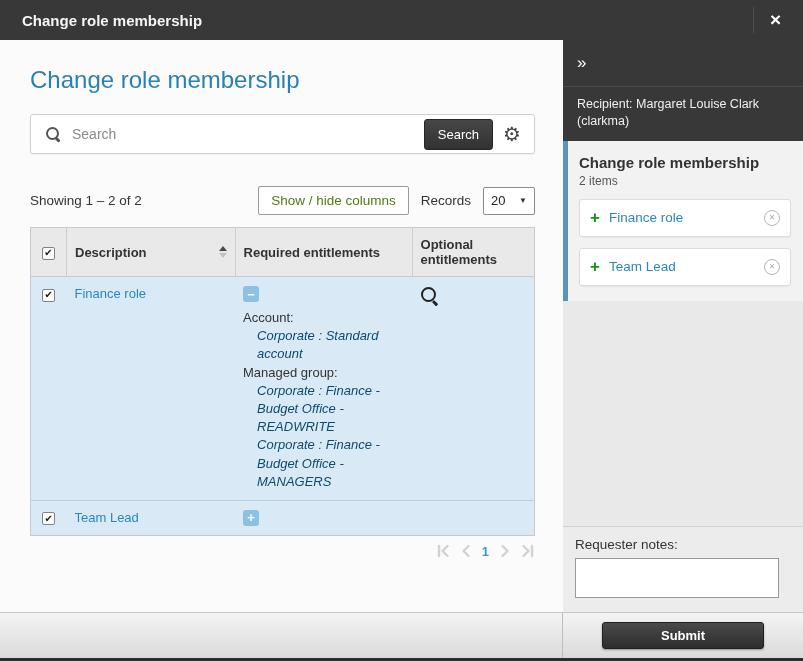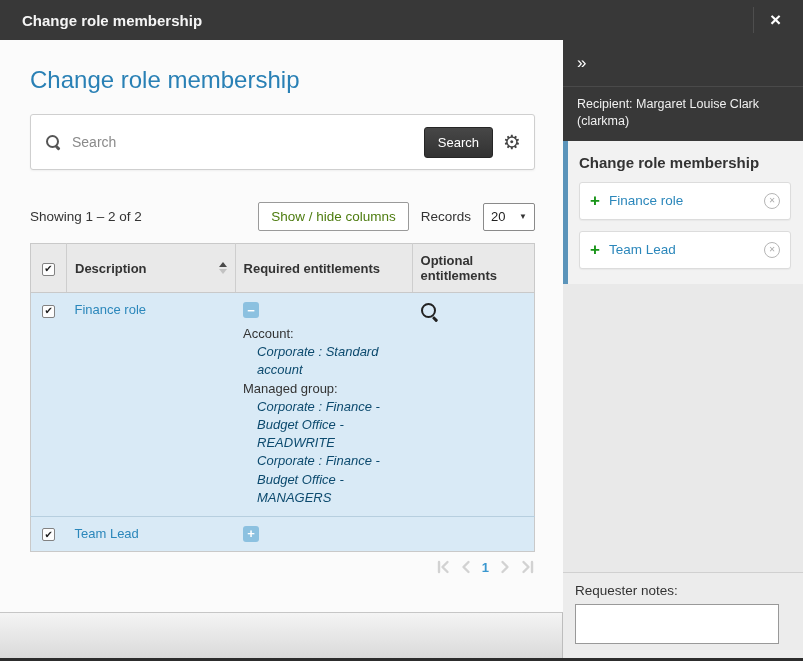--- a/index.html
+++ b/index.html
@@ -14,21 +14,21 @@
      border-left:1px solid #4e4e4e; color:#fff; font-size:19px; font-weight:700; cursor:pointer; margin-right:6px; }
 
   
   .content { flex:1; display:flex; overflow:hidden; }
   .main { width:563px; display:flex; flex-direction:column; background:#fbfbfb; }
   .main-body { flex:1; padding:20px 28px 0 30px; overflow:hidden; }
 
   .page-heading { color:#2980b5; font-size:24px; font-weight:400; margin-top:6px; }
 
   
-  .search-bar { margin-top:20px; height:56px; border:1px solid #cfcfcf; border-radius:3px; background:#fff;
+  .search-bar { margin-top:20px; height:40px; border:1px solid #cfcfcf; border-radius:3px; background:#fff;
      display:flex; align-items:center; box-shadow:0 1px 2px rgba(0,0,0,0.05); }
   .mag { position:relative; width:17px; height:17px; display:inline-block; flex-shrink:0; }
   .mag::before { content:""; position:absolute; left:1px; top:1px; width:9px; height:9px; border:2px solid #555; border-radius:50%; }
   .mag::after  { content:""; position:absolute; left:11.5px; top:11.5px; width:5px; height:2.5px; background:#555;
      transform:rotate(45deg); transform-origin:0 0; border-radius:1px; }
   .search-bar .mag { margin:0 10px 0 14px; }
   .search-input { flex:1; border:none; outline:none; font-size:14px; color:#333; background:transparent;
      font-family:"Liberation Sans", sans-serif; }
   .search-input::placeholder { color:#8a8a8a; }
   .search-btn { background:linear-gradient(#474747,#323232); color:#fff; font-size:13px; border:1px solid #262626;
@@ -224,20 +224,21 @@
     </div>
 
     <div class="sidebar">
       <div class="details-header">
         <span class="details-collapse">»</span>
       </div>
       <div class="recipient">Recipient: Margaret Louise Clark (clarkma)</div>
 
       <div class="cart-panel">
         <div class="cart-title">Change role membership</div>
+        <div class="cart-count">2 items</div>
 
         <div class="cart-item">
           <span class="add-plus">+</span>
           <a class="cart-item-label">Finance role</a>
           <span class="remove-icon">✕</span>
         </div>
 
         <div class="cart-item">
           <span class="add-plus">+</span>
           <a class="cart-item-label">Team Lead</a>
@@ -245,18 +246,21 @@
         </div>
       </div>
 
       <div class="sidebar-filler"></div>
 
       <div class="notes-section">
         <div class="notes-label">Requester notes:</div>
         <textarea class="notes-textarea" style=""></textarea>
       </div>
 
+      <div class="sidebar-footer">
+        <button class="submit-btn">Submit</button>
+      </div>
     </div>
 
   </div>
 
   <div class="bottom-edge"></div>
 </div>
 
 </body></html>

